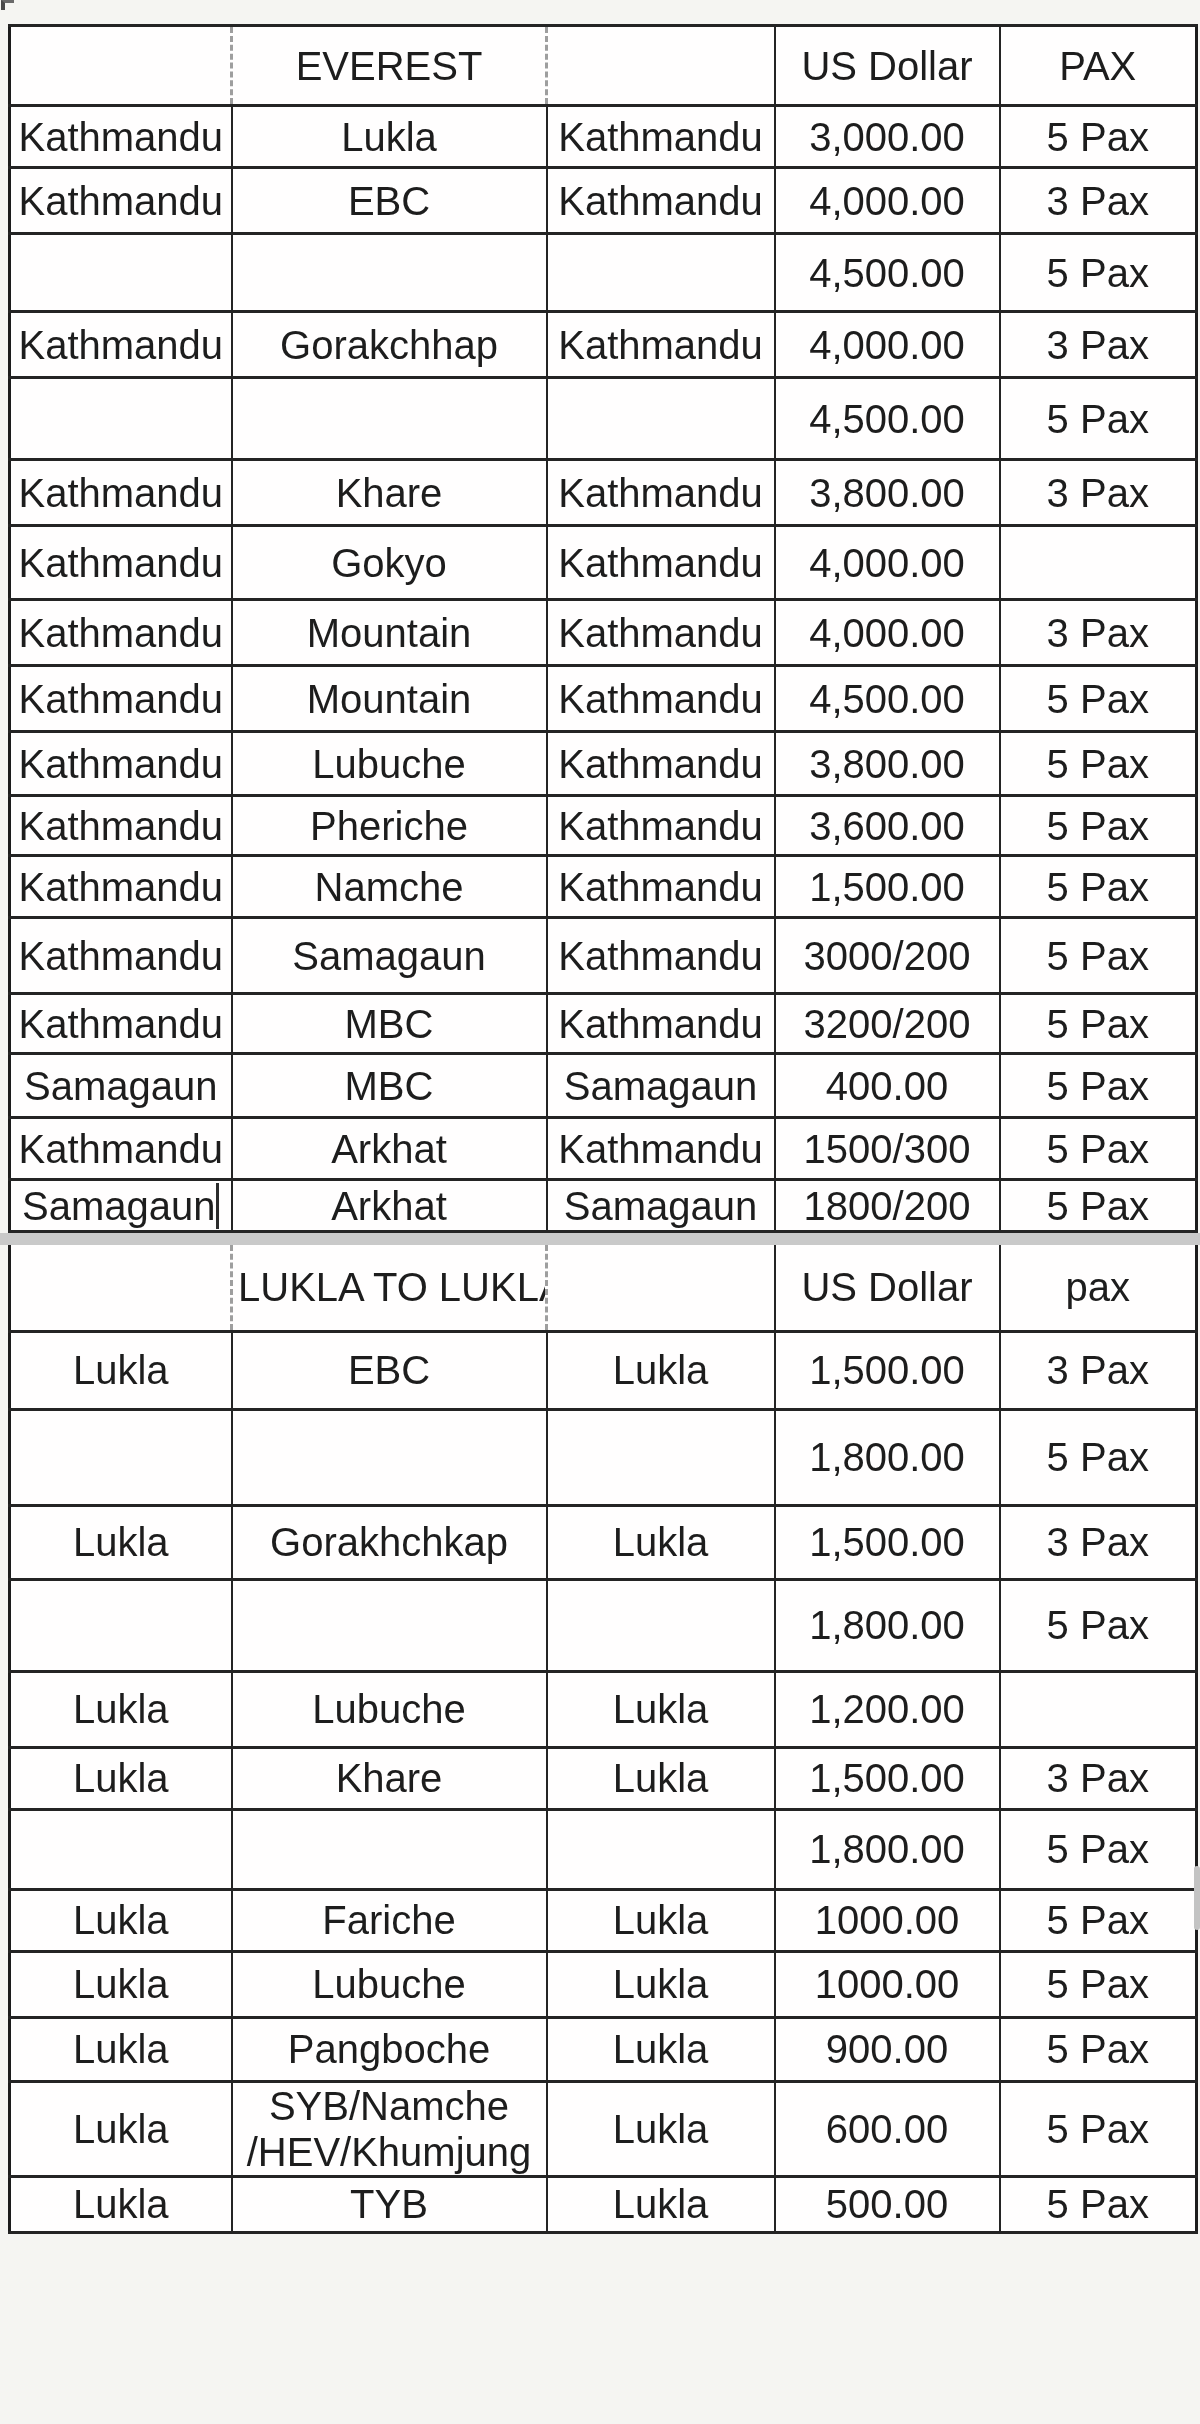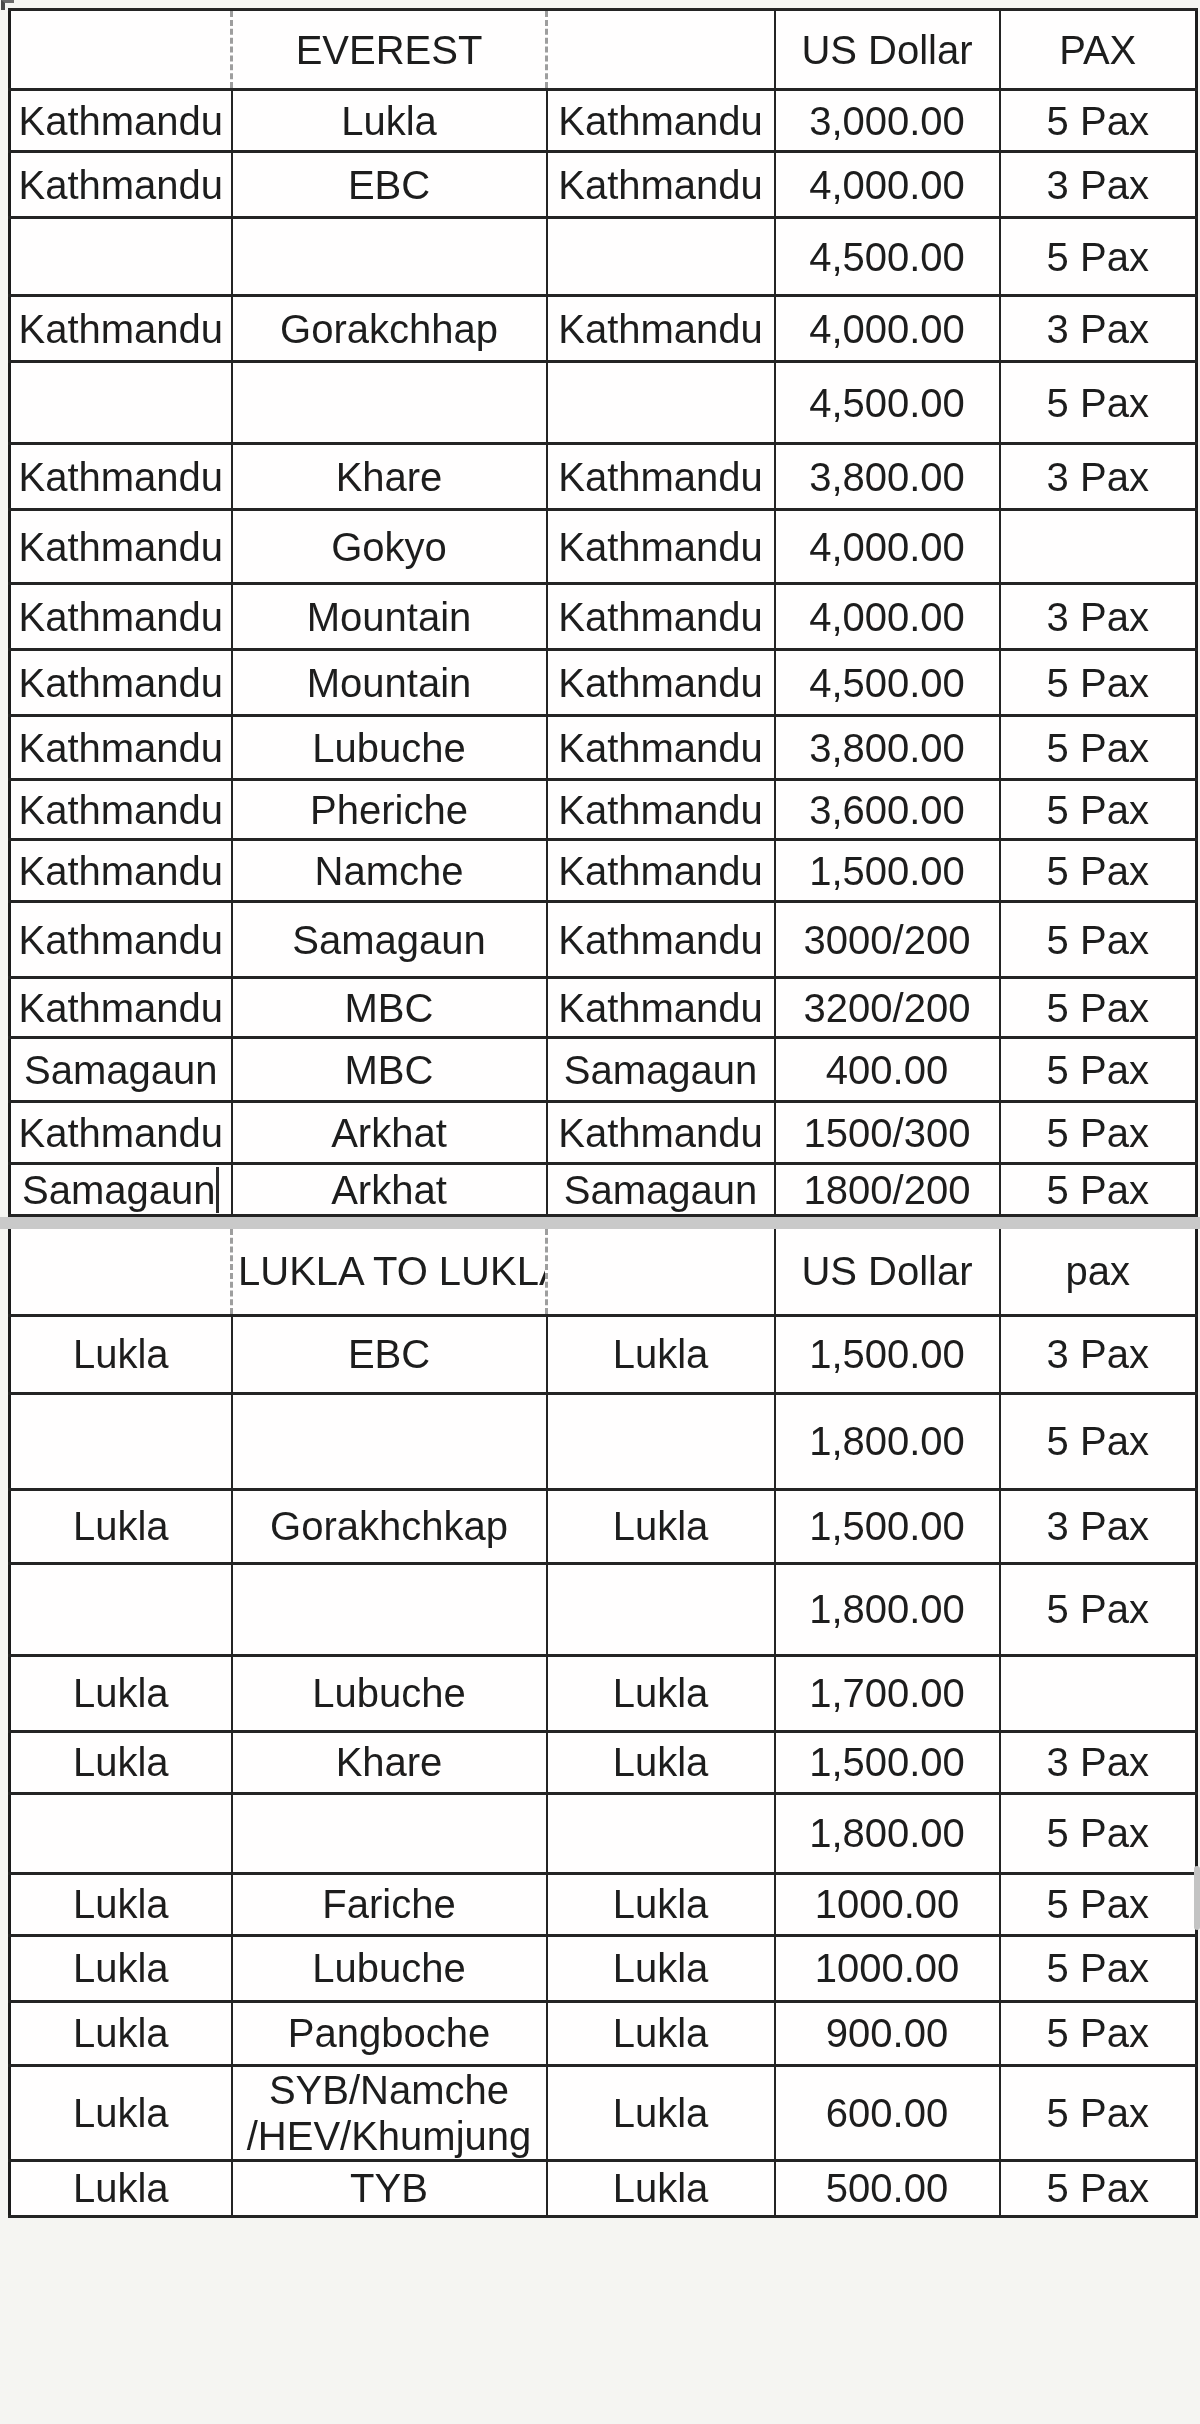--- a/index.html
+++ b/index.html
@@ -4,21 +4,21 @@
 <style>
   html, body { margin:0; padding:0; }
   body {
     width:1200px; height:2424px;
     background:#f5f5f2;
     overflow:hidden;
     font-family:"Liberation Sans", sans-serif;
     color:#1d1d1d;
     position:relative;
   }
-  .page { position:relative; padding-top:8px; }
+  .page { position:relative; padding-top:24px; }
 
   
   .corner-mark {
     position:absolute; top:0; left:1px;
     width:9px; height:7px;
     border-left:4px solid #4a4a4a;
     border-top:3px solid #6a6a6a;
   }
 
   table.fare-table {
@@ -267,21 +267,21 @@
           <td><span></span></td>
           <td><span></span></td>
           <td><span></span></td>
           <td><span>1,800.00</span></td>
           <td><span>5 Pax</span></td>
         </tr>
         <tr style="height: 76px;">
           <td><span>Lukla</span></td>
           <td><span>Lubuche</span></td>
           <td><span>Lukla</span></td>
-          <td><span>1,700.00</span></td>
+          <td><span>1,200.00</span></td>
           <td><span></span></td>
         </tr>
         <tr style="height: 62px;">
           <td><span>Lukla</span></td>
           <td><span>Khare</span></td>
           <td><span>Lukla</span></td>
           <td><span>1,500.00</span></td>
           <td><span>3 Pax</span></td>
         </tr>
         <tr style="height: 80px;">

